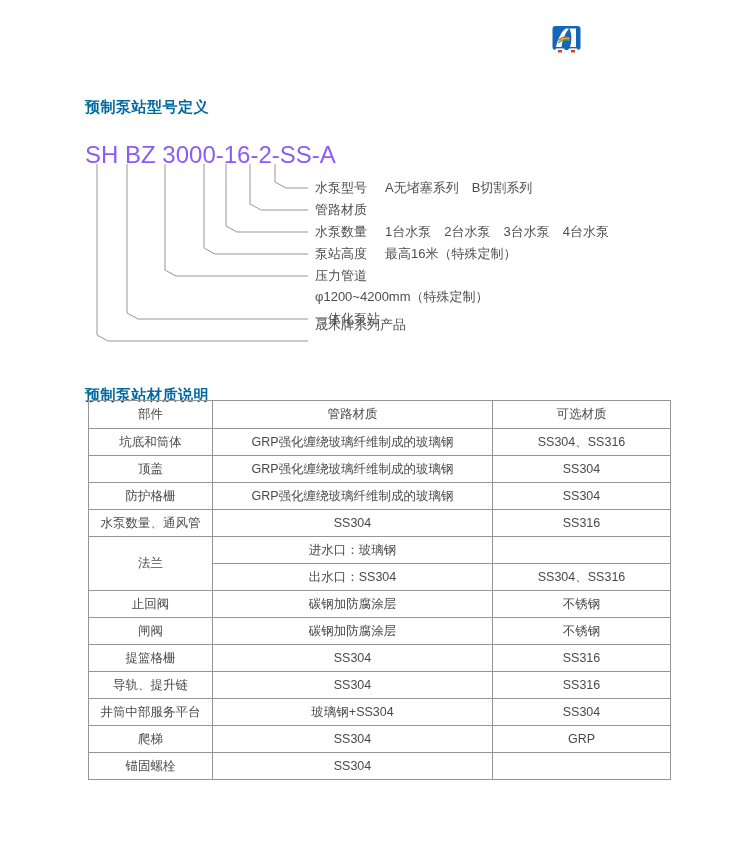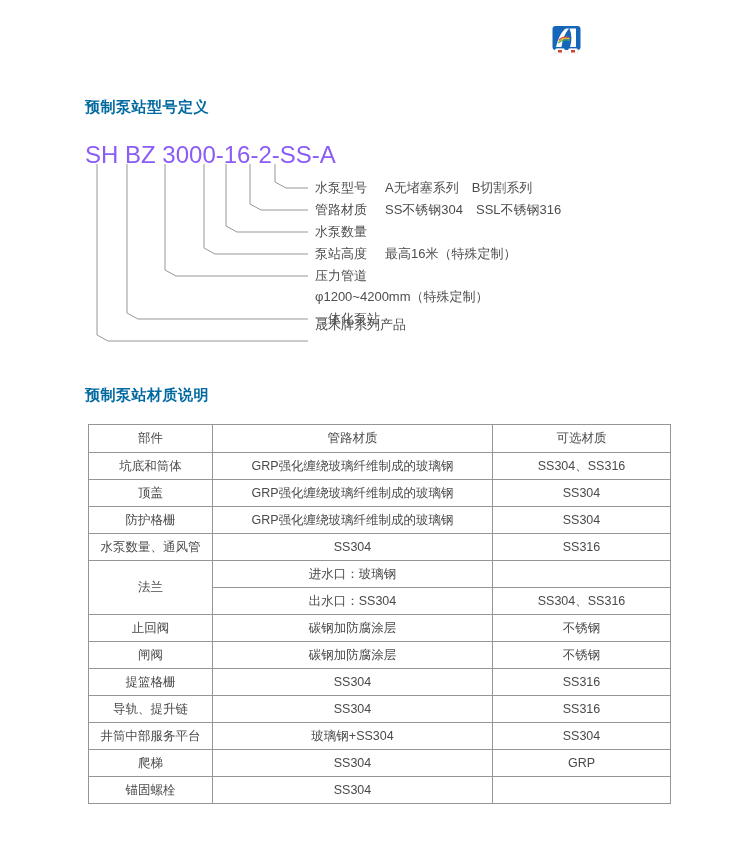--- a/index.html
+++ b/index.html
@@ -23,21 +23,21 @@
   
   .model-code{position:absolute;left:85px;top:141px;font-size:24px;color:#8b5cf6;white-space:nowrap;}
 
   
   #diagram-lines{position:absolute;left:0;top:0;pointer-events:none;}
   .dg-label{position:absolute;left:315px;height:16px;line-height:16px;font-size:13px;color:#4d4d4d;white-space:pre;display:flex;align-items:flex-end;}
   .dg-term{margin-right:18px;}
   .dg-term:empty{margin-right:0;}
 
   
-  .materials{position:absolute;left:88px;top:424px;border-collapse:collapse;table-layout:fixed;border-radius:23px;}
+  .materials{position:absolute;left:88px;top:400px;border-collapse:collapse;table-layout:fixed;border-radius:23px;}
   .materials th,.materials td{
     border:1px solid #959595;font-weight:normal;
     text-align:center;vertical-align:middle;font-size:12.5px;color:#4a4a4a;
     padding:0;overflow:hidden;white-space:nowrap;
   }
   .materials{border:1.5px solid #7a7a7a;}
   .materials th{height:27px;}
   .materials td{height:26px;}
 </style>
 </head>
@@ -65,22 +65,22 @@
     <polyline points="275,164 275,182 286,188 308,188" fill="none" stroke="#979797" stroke-width="1"></polyline>
     <polyline points="250,164 250,204 261,210 308,210" fill="none" stroke="#979797" stroke-width="1"></polyline>
     <polyline points="226,164 226,226 237,232 308,232" fill="none" stroke="#979797" stroke-width="1"></polyline>
     <polyline points="204,164 204,248 215,254 308,254" fill="none" stroke="#979797" stroke-width="1"></polyline>
     <polyline points="165,164 165,270 176,276 308,276" fill="none" stroke="#979797" stroke-width="1"></polyline>
     <polyline points="127,164 127,313 138,319 308,319" fill="none" stroke="#979797" stroke-width="1"></polyline>
     <polyline points="97,164 97,335 108,341 308,341" fill="none" stroke="#979797" stroke-width="1"></polyline>
   </svg>
 <div id="diagram-labels">
     <div class="dg-label" style="top: 180px;"><span class="dg-term">水泵型号</span><span>A无堵塞系列　B切割系列</span></div>
-    <div class="dg-label" style="top: 202px;"><span class="dg-term">管路材质</span><span>SS不锈钢304　SSL不锈钢316</span></div>
-    <div class="dg-label" style="top: 224px;"><span class="dg-term">水泵数量</span></div>
+    <div class="dg-label" style="top: 202px;"><span class="dg-term">管路材质</span></div>
+    <div class="dg-label" style="top: 224px;"><span class="dg-term">水泵数量</span><span>1台水泵　2台水泵　3台水泵　4台水泵</span></div>
     <div class="dg-label" style="top: 246px;"><span class="dg-term">泵站高度</span><span>最高16米（特殊定制）</span></div>
     <div class="dg-label" style="top: 268px;"><span class="dg-term">压力管道</span><span></span></div>
     <div class="dg-label" style="top: 289px;"><span class="dg-term"></span><span>φ1200~4200mm（特殊定制）</span></div>
     <div class="dg-label" style="top: 311px;"><span class="dg-term">一体化泵站</span><span></span></div>
     <div class="dg-label" style="top: 317px;"><span class="dg-term">晟禾牌系列产品</span><span></span></div>
   </div>
 
 <div class="sec-title" id="sec2-title">预制泵站材质说明</div>
 
 <table class="materials">

